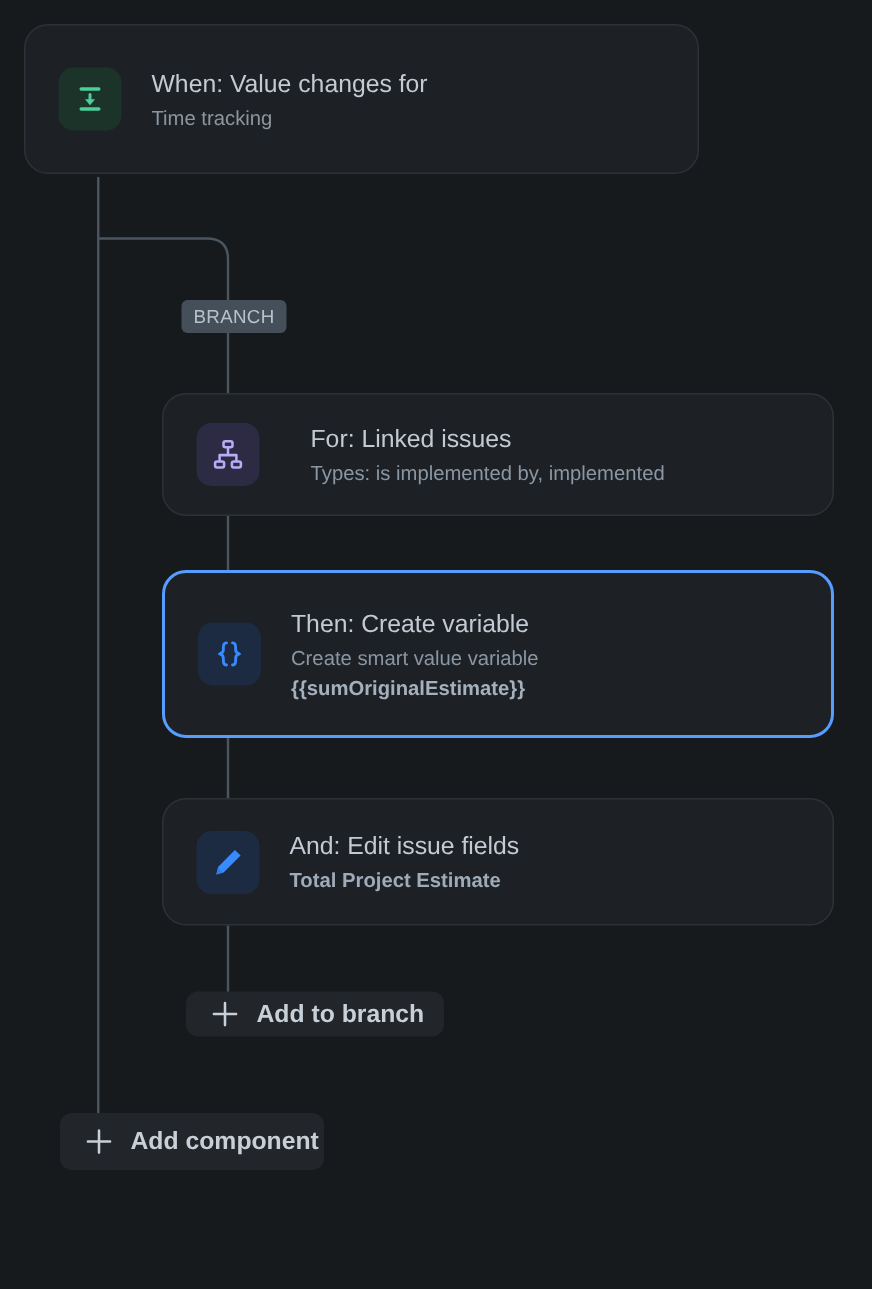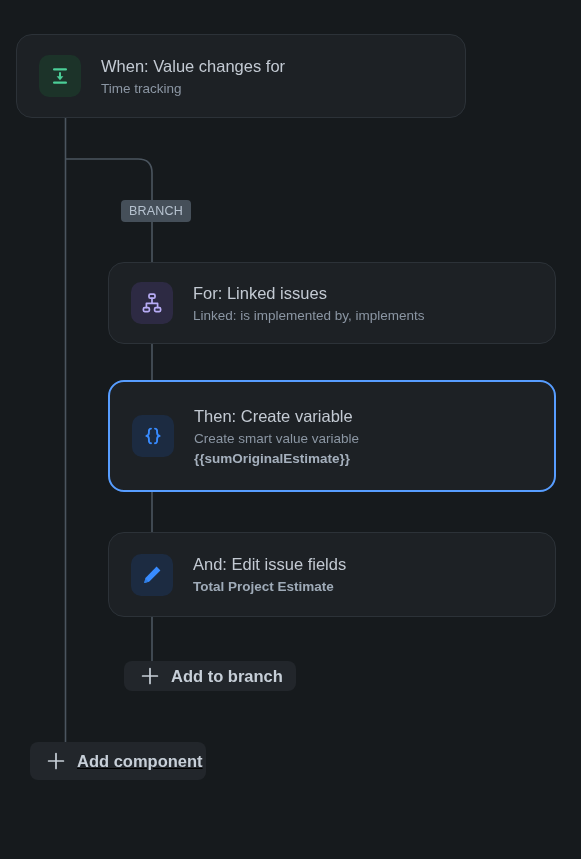--- a/index.html
+++ b/index.html
@@ -147,49 +147,49 @@
 
     <path d="M65.5 159 L138 159 Q152 159 152 173 L152 262" stroke="#4b555f" stroke-width="1.6"></path>
 
     <path d="M152 344 L152 380" stroke="#4b555f" stroke-width="1.6"></path>
 
     <path d="M152 492 L152 532" stroke="#4b555f" stroke-width="1.6"></path>
 
     <path d="M152 617 L152 662" stroke="#4b555f" stroke-width="1.6"></path>
   </svg>
 
-  <div class="card" style="left:16px; top:34px; width:450px; height:84px;">
+  <div class="card" style="left:16px; top:16px; width:450px; height:100px;">
     <div class="card-icon icon-green">
       <svg width="24" height="24" viewBox="0 0 24 24" fill="none" aria-hidden="true">
         <rect x="5" y="4.2" width="14" height="2.3" rx="1.1" fill="#4bce97"></rect>
         <rect x="5" y="17.5" width="14" height="2.3" rx="1.1" fill="#4bce97"></rect>
         <rect x="11" y="8" width="2" height="5.4" rx="1" fill="#4bce97"></rect>
         <path d="M12 16.2 L8.6 12.2 H15.4 Z" fill="#4bce97"></path>
       </svg>
     </div>
     <div class="card-text">
       <div class="card-title">When: Value changes for</div>
       <div class="card-sub">Time tracking</div>
     </div>
   </div>
 
   <div class="branch-pill" style="left:121px; top:200px;">BRANCH</div>
 
-  <div class="card" style="left:108px; top:262px; width:448px; height:82px;">
+  <div class="card" style="left:108px; top:262px; width:448px; height:82px;gap:14px;">
     <div class="card-icon icon-purple">
       <svg width="24" height="24" viewBox="0 0 24 24" fill="none" aria-hidden="true">
         <rect x="9" y="3.2" width="6" height="4" rx="1.3" stroke="#b8acf6" stroke-width="1.7"></rect>
         <rect x="3.4" y="16.6" width="6" height="4" rx="1.3" stroke="#b8acf6" stroke-width="1.7"></rect>
         <rect x="14.6" y="16.6" width="6" height="4" rx="1.3" stroke="#b8acf6" stroke-width="1.7"></rect>
         <path d="M12 7.4 V12.4 M6.4 16.4 V12.4 H17.6 V16.4" stroke="#b8acf6" stroke-width="1.7" stroke-linecap="round" stroke-linejoin="round"></path>
       </svg>
     </div>
     <div class="card-text">
       <div class="card-title">For: Linked issues</div>
-      <div class="card-sub">Linked: is implemented by, implements</div>
+      <div class="card-sub">Types: is implemented by, implemented</div>
     </div>
   </div>
 
   <div class="card selected" style="left:108px; top:380px; width:448px; height:112px;">
     <div class="card-icon icon-blue">
       <svg width="24" height="24" viewBox="0 0 24 24" fill="none" aria-hidden="true">
         <path d="M10 4.6 C7.6 4.6 7.9 7.3 7.9 9.1 C7.9 10.8 6.6 11.6 5.4 11.9 C6.6 12.2 7.9 13 7.9 14.8 C7.9 16.6 7.6 19.3 10 19.3" stroke="#388bff" stroke-width="1.9" stroke-linecap="round" stroke-linejoin="round"></path>
         <path d="M14 4.6 C16.4 4.6 16.1 7.3 16.1 9.1 C16.1 10.8 17.4 11.6 18.6 11.9 C17.4 12.2 16.1 13 16.1 14.8 C16.1 16.6 16.4 19.3 14 19.3" stroke="#388bff" stroke-width="1.9" stroke-linecap="round" stroke-linejoin="round"></path>
       </svg>
     </div>
@@ -215,21 +215,21 @@
 
   <button class="add-btn" style="left:124px; top:661px; width:172px; height:30px;">
     <span class="plus">
       <svg width="20" height="20" viewBox="0 0 20 20" fill="none" aria-hidden="true">
         <path d="M10 2.6 V17.4 M2.6 10 H17.4" stroke="#c7cfd8" stroke-width="1.7" stroke-linecap="round"></path>
       </svg>
     </span>
     <span class="add-label">Add to branch</span>
   </button>
 
-  <button class="add-btn" style="left:30px; top:742px; width:176px; height:38px;text-decoration:underline;">
+  <button class="add-btn" style="left:40px; top:742px; width:176px; height:38px;">
     <span class="plus">
       <svg width="20" height="20" viewBox="0 0 20 20" fill="none" aria-hidden="true">
         <path d="M10 2.6 V17.4 M2.6 10 H17.4" stroke="#c7cfd8" stroke-width="1.7" stroke-linecap="round"></path>
       </svg>
     </span>
     <span class="add-label">Add component</span>
   </button>
 
 </div>
 

